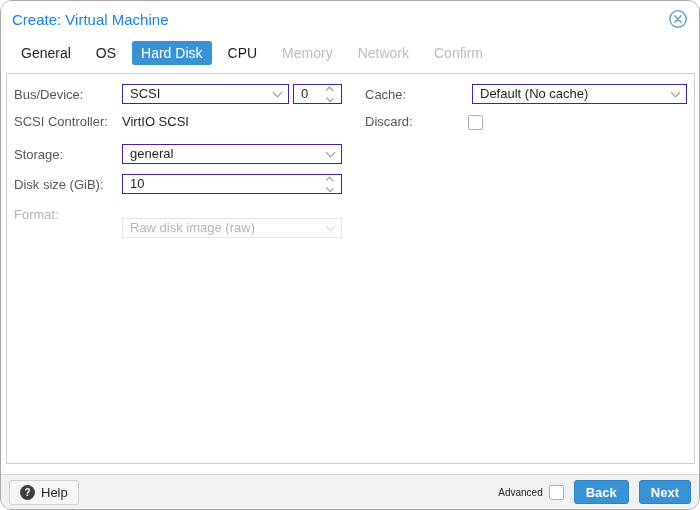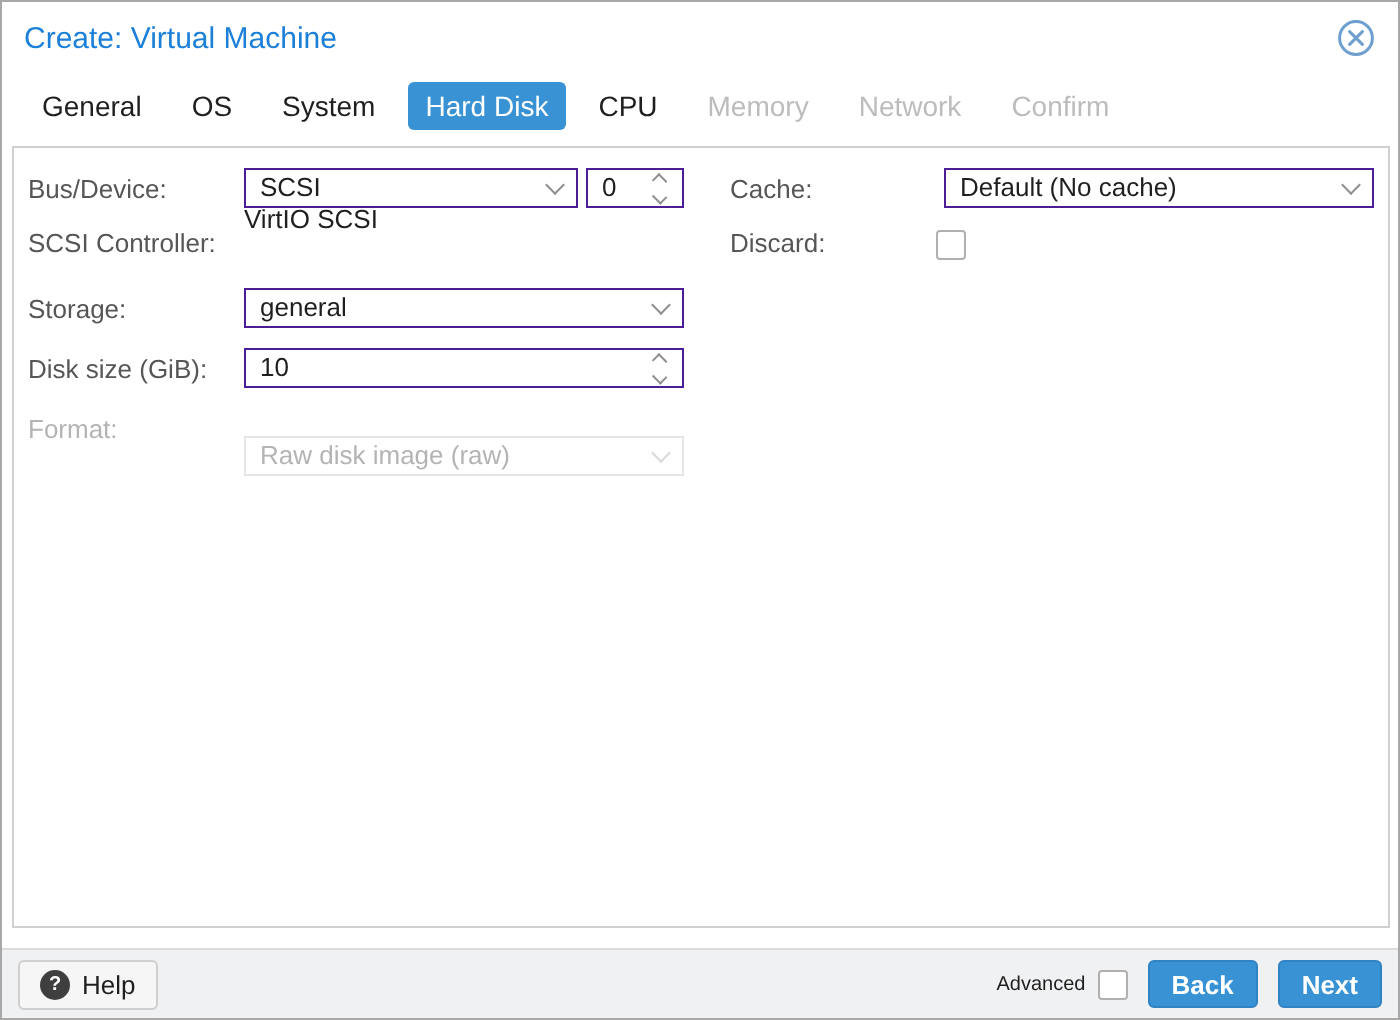--- a/index.html
+++ b/index.html
@@ -1,21 +1,21 @@
 <!DOCTYPE html>
 <html><head>
 <meta charset="utf-8">
 <style>
   * { margin:0; padding:0; box-sizing:border-box; }
   html,body { background:#fff; }
   body { font-family:"Liberation Sans", sans-serif; width:700px; height:510px; }
 
   .window {
     position:relative; width:700px; height:510px;
-    background:#fff; border:1px solid #a8a8a8; border-radius:0; overflow:hidden;
+    background:#fff; border:1px solid #a8a8a8; border-radius:12px; overflow:hidden;
   }
 
   
   .titlebar {
     position:absolute; top:0; left:0; right:0; height:36px;
     display:flex; align-items:center; justify-content:space-between;
     padding:0 11px; background:#fff;
   }
   .title { color:#1c80d9; font-size:15px; }
   .close-btn { width:20px; height:20px; cursor:pointer; display:flex; align-items:center; justify-content:center; }
@@ -108,21 +108,20 @@
       <svg width="20" height="20" viewBox="0 0 20 20">
         <circle cx="10" cy="10" r="8.2" fill="none" stroke="#6f9fce" stroke-width="1.5"></circle>
         <path d="M6.8 6.8 L13.2 13.2 M13.2 6.8 L6.8 13.2" stroke="#6f9fce" stroke-width="1.5" stroke-linecap="round"></path>
       </svg>
     </span>
   </div>
 
   <div class="tabbar">
     <div class="tab">General</div>
     <div class="tab">OS</div>
-    <div class="tab">System</div>
     <div class="tab active">Hard Disk</div>
     <div class="tab">CPU</div>
     <div class="tab disabled">Memory</div>
     <div class="tab disabled">Network</div>
     <div class="tab disabled">Confirm</div>
   </div>
 
   <div class="panel">
 
     <div class="f-label" style="left:7px; top:10px;">Bus/Device:</div>
@@ -134,21 +133,21 @@
     </div>
     <div class="field" style="left:286px; top:10px; width:49px;">
       <span class="val">0</span>
       <span class="trigger spin">
           <span class="up"></span>
           <span class="down"></span>
         </span>
     </div>
 
     <div class="f-label" style="left:7px; top:40px; line-height:16px;">SCSI Controller:</div>
-    <div class="f-static" style="left:115px; top:28px; line-height:16px;text-align:right;">VirtIO SCSI</div>
+    <div class="f-static" style="left:115px; top:40px; line-height:16px;text-align:right;">VirtIO SCSI</div>
 
     <div class="f-label" style="left:7px; top:70px;">Storage:</div>
     <div class="field" style="left:115px; top:70px; width:220px;">
       <span class="val">general</span>
       <span class="trigger">
           <span class="chev-down"></span>
         </span>
     </div>
 
     <div class="f-label" style="left:7px; top:100px;">Disk size (GiB):</div>

